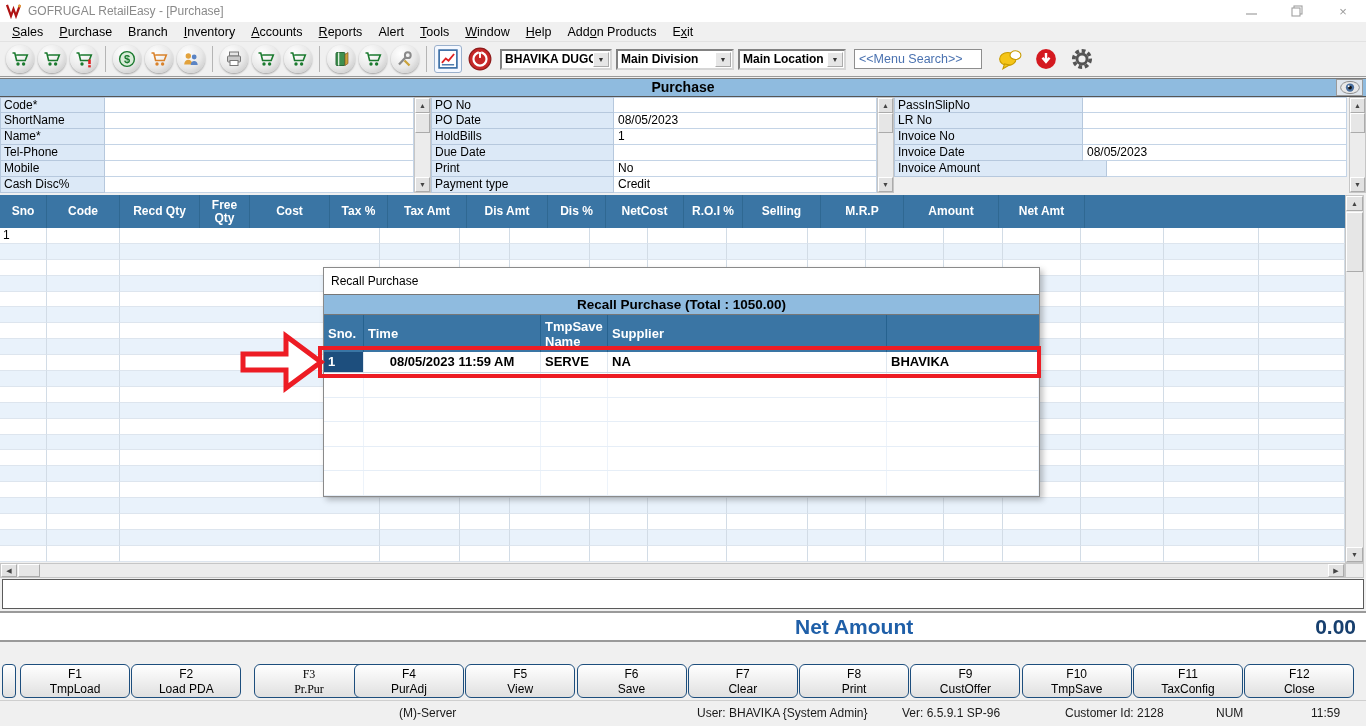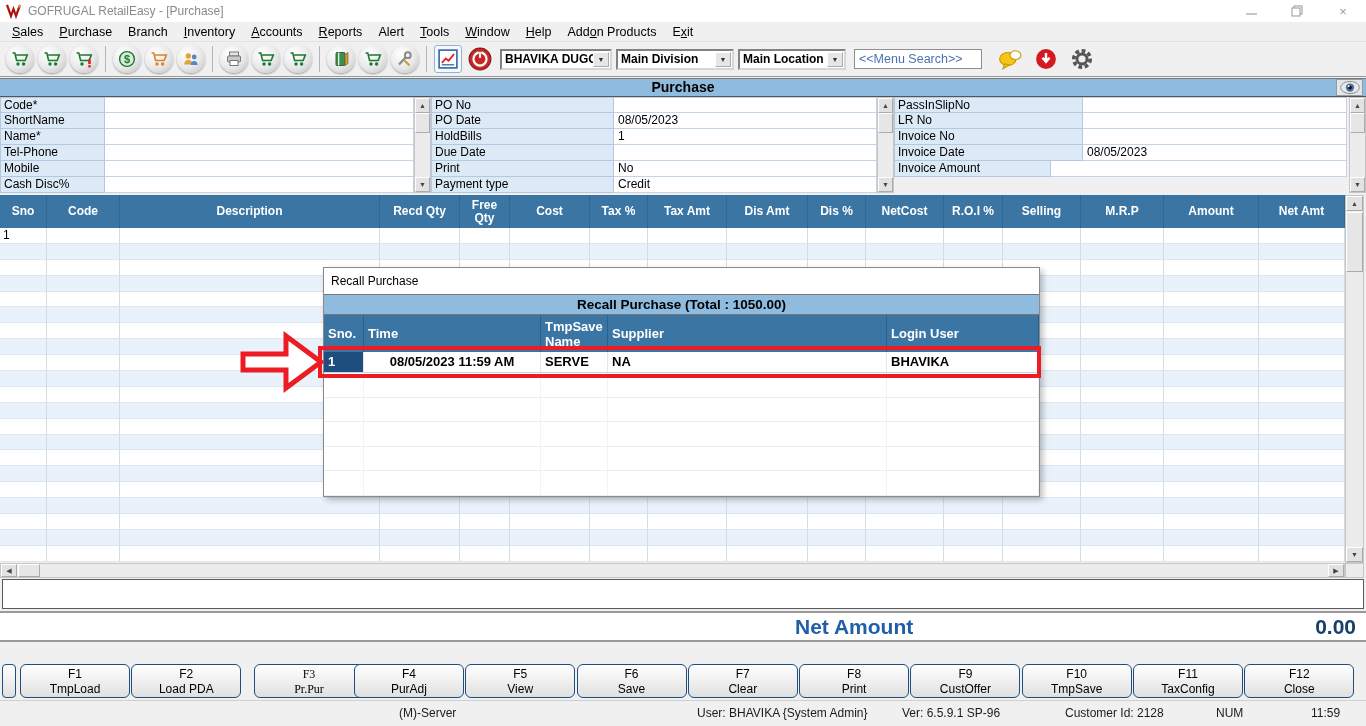--- a/index.html
+++ b/index.html
@@ -386,30 +386,29 @@
         </div>
         <div class="frow">
           <div class="flabel" style="width: 189px;">Invoice No</div>
           <div class="fvalue"></div>
         </div>
         <div class="frow">
           <div class="flabel" style="width: 189px;">Invoice Date</div>
           <div class="fvalue">08/05/2023</div>
         </div>
         <div class="frow">
-          <div class="flabel" style="width: 157px;">Invoice Amount</div>
+          <div class="flabel" style="width: 213px;">Invoice Amount</div>
           <div class="fvalue"></div>
         </div>
       </div>
     </div>
 
   <div class="grid-header" id="grid-header">
       <div class="gh-cell" style="width: 47px;">Sno</div>
       <div class="gh-cell" style="width: 73px; text-align: right;">Code</div>
-      <div class="gh-cell" style="width: 260px;">Description</div>
       <div class="gh-cell" style="width: 80px;">Recd Qty</div>
       <div class="gh-cell" style="width: 50px;">Free Qty</div>
       <div class="gh-cell" style="width: 80px;">Cost</div>
       <div class="gh-cell" style="width: 58px;">Tax %</div>
       <div class="gh-cell" style="width: 79px;">Tax Amt</div>
       <div class="gh-cell" style="width: 81px;">Dis Amt</div>
       <div class="gh-cell" style="width: 58px;">Dis %</div>
       <div class="gh-cell" style="width: 78px;">NetCost</div>
       <div class="gh-cell" style="width: 59px;">R.O.I %</div>
       <div class="gh-cell" style="width: 78px;">Selling</div>
@@ -799,21 +798,20 @@
     </div>
 
   <div class="dialog">
     <div class="dlg-title">Recall Purchase</div>
     <div class="dlg-band">Recall Purchase (Total : 1050.00)</div>
     <div class="dlg-header" id="dlg-header">
         <div class="dh-cell" style="width: 40px;">Sno.</div>
         <div class="dh-cell" style="width: 177px;">Time</div>
         <div class="dh-cell" style="width: 67px;">TmpSave Name</div>
         <div class="dh-cell" style="width: 279px;">Supplier</div>
-        <div class="dh-cell" style="width: 152px;">Login User</div>
       </div>
     <div class="dlg-row" id="dlg-row">
         <div class="dr-cell dr-sel" style="width: 40px;">1</div>
         <div class="dr-cell " style="width: 177px; text-align: center;">08/05/2023 11:59 AM</div>
         <div class="dr-cell " style="width: 67px;">SERVE</div>
         <div class="dr-cell " style="width: 279px;">NA</div>
         <div class="dr-cell " style="width: 152px;">BHAVIKA</div>
       </div>
     <div class="dlg-empty" id="dlg-empty">
         <div class="de-row" style="height: 24.6px;">

